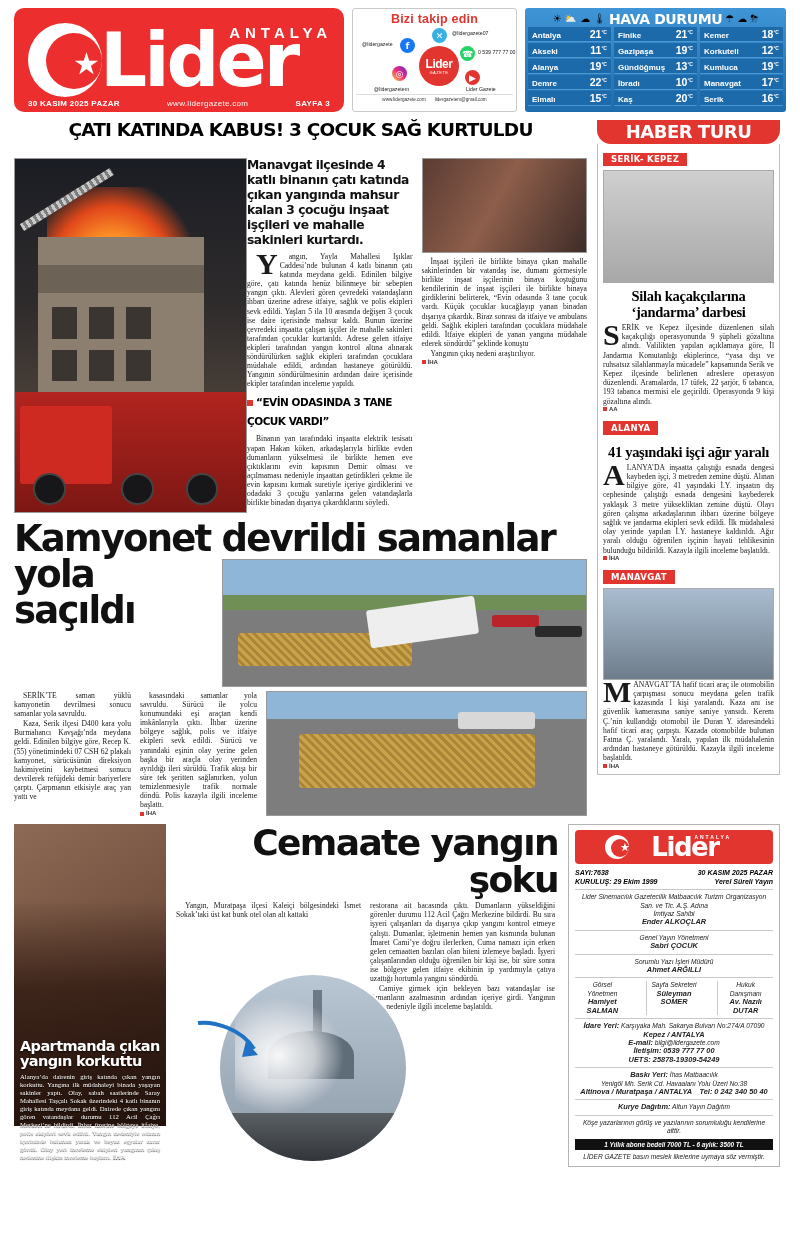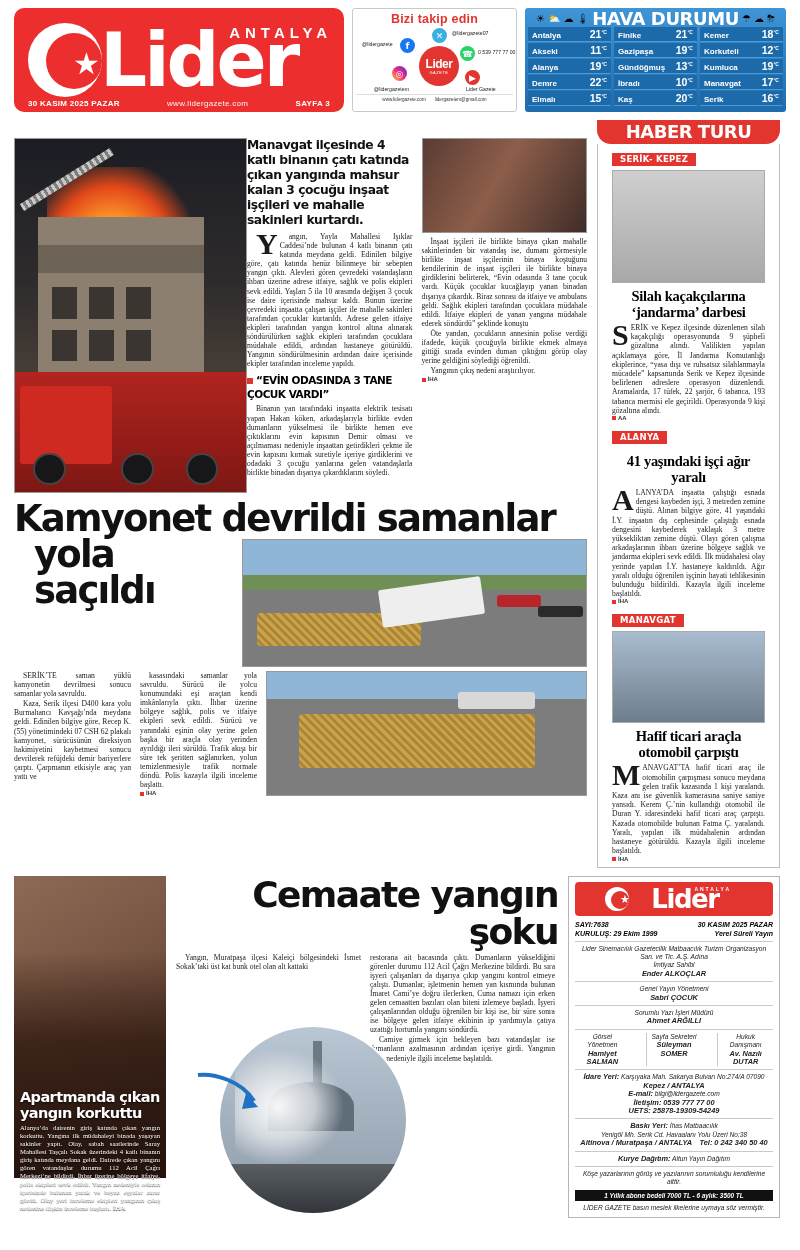--- a/index.html
+++ b/index.html
@@ -66,21 +66,21 @@
   .s-center b { font-size:12px; letter-spacing:-.5px; line-height:12px; }
   .s-center i { font-size:4px; font-style:normal; letter-spacing:.5px; }
   .social-foot { display:flex; justify-content:center; gap:9px; font-size:4.6px; color:#333; border-top:1px solid #ddd; padding-top:2px; }
 
   
   .weather {
     flex:1; background:#2b7fc4; border-radius:3px; padding:2px 3px 3px;
     background:linear-gradient(#3f95d6,#1f6cad);
   }
   .w-head { display:flex; align-items:center; justify-content:center; gap:3px; height:17px; }
-  .w-head .ttl { color:#fff; font-weight:bold; font-size:18px; letter-spacing:-.4px;
+  .w-head .ttl { color:#fff; font-weight:bold; font-size:14px; letter-spacing:-.4px;
                  font-family:"DejaVu Sans",sans-serif;}
   .w-ico { font-size:10px; line-height:10px; }
   .w-cols { display:flex; gap:3px; }
   .w-col { flex:1; }
   .w-row {
     display:flex; justify-content:space-between; align-items:baseline;
     background:#1d6aab; margin-bottom:1px; padding:1px 4px; border-radius:1px;
     border-bottom:1px solid #4a9ad4;
   }
   .w-city { color:#fff; font-size:8px; font-weight:bold; }
@@ -120,21 +120,21 @@
     font-family:"Liberation Serif", serif; font-size:7.6px; line-height:9.1px;
     text-align:justify; color:#1a1a1a; text-indent:9px; margin-bottom:1px;
   }
   p.body-t.noind { text-indent:0; }
   .dropcap::first-letter {
     float:left; font-size:30px; line-height:24px; font-weight:bold; padding-right:2px;
     font-family:"Liberation Serif", serif;
   }
   .subhead {
     font-family:"DejaVu Sans",sans-serif; font-weight:bold; font-size:10.5px;
-    line-height:14px; letter-spacing:-.5px; margin:5px 0 3px; color:#000;
+    line-height:19px; letter-spacing:-.5px; margin:5px 0 3px; color:#000;
   }
   .sq { display:inline-block; width:6px; height:6px; background:#e2352f; margin-right:3px; }
   .sq-s { display:inline-block; width:4px; height:4px; background:#e2352f; margin-right:2px; vertical-align:middle;}
   .src { font-family:"Liberation Sans",sans-serif; font-size:6px; font-weight:bold; color:#333; }
 
   
   .ph { position:absolute; inset:0; }
   .fire-sky { background:linear-gradient(#1b1d24 0%,#2e2b2c 40%,#4a4038 70%,#2a2522 100%); }
   .fire-glow { position:absolute; left:14%; top:8%; width:62%; height:42%;
     background:radial-gradient(ellipse at 45% 60%, #ffe07a 0%, #ff9c28 28%, #e2481a 55%, rgba(60,20,8,0) 78%); }
@@ -179,21 +179,21 @@
     font-family:"Liberation Serif",serif; font-size:6.7px; line-height:8px; color:#fff;
     text-align:justify; margin-top:3px; text-shadow:0 1px 1px rgba(0,0,0,.8);
   }
 
   
   .haber-turu {
     background:#e2352f; color:#fff; font-family:"DejaVu Sans",sans-serif; font-weight:bold;
     font-size:18px; letter-spacing:-.5px; text-align:center; padding:2px 0 3px;
     border-radius:0 0 14px 14px; line-height:19px;
   }
-  .rt-box { border:1px solid #bdbdbd; border-top:none; padding:4px 14px 5px; }
+  .rt-box { border:1px solid #bdbdbd; border-top:none; padding:4px 5px 5px; }
   .city-tag {
     display:inline-block; background:#e2352f; color:#fff; font-size:8.5px; font-weight:bold;
     padding:1.5px 8px 2px; letter-spacing:.3px; margin-bottom:4px;
     font-family:"DejaVu Sans",sans-serif;
   }
   .rt-photo { width:100%; height:113px; border:1px solid #aaa; position:relative; overflow:hidden; }
   .guns { background:linear-gradient(#cfcfcf,#a8a8a8); }
   .amb { background:linear-gradient(#a9bdd0,#6e7d8c); }
   .rt-head {
     font-family:"Liberation Serif",serif; font-weight:bold; font-size:14.5px; line-height:16px;
@@ -366,20 +366,21 @@
             </div>
         </div>
       </div>
     </div>
   </div>
 
   <div class="content">
 
     <div class="left-col">
 
+      <div class="kicker">ÇATI KATINDA KABUS! 3 ÇOCUK SAĞ KURTULDU</div>
       <div class="head-main">
       </div>
 
       <div class="art-row">
         <div class="photo-main">
           <div class="ph fire-sky"></div>
           <div class="fire-glow"></div>
           <div class="bldg"></div>
           <div class="bldg2"></div>
           <div class="win" style="left:16%;top:42%;width:11%;height:9%;"></div>
@@ -410,33 +411,32 @@
             <div class="photo-main" style="width:100%;height:95px;">
               <div class="ph rescue"></div>
               <div class="p1"></div>
                 <div class="p2"></div>
                 <div class="p3"></div>
               <div class="hd" style="left:14%;top:10%;"></div>
               <div class="hd" style="left:47%;top:3%;"></div>
               <div class="hd" style="left:78%;top:14%;"></div>
             </div>
             <p class="body-t" style="margin-top:4px;">İnşaat işçileri ile birlikte binaya çıkan mahalle sakinlerinden bir vatandaş ise, dumanı görmesiyle birlikte inşaat işçilerinin binaya koştuğunu kendilerinin de inşaat işçileri ile birlikte binaya girdiklerini belirterek, “Evin odasında 3 tane çocuk vardı. Küçük çocuklar kucağlayıp yanan binadan dışarıya çıkardık. Biraz sonrası da itfaiye ve ambulans geldi. Sağlık ekipleri tarafından çocuklara müdahale edildi. İtfaiye ekipleri de yanan yangına müdahale ederek söndürdü” şeklinde konuştu</p>
-            <p class="body-t">Öte yandan, çocukların annesinin polise verdiği ifadede, küçük çocuğuyla birlikte ekmek almaya gittiği sırada evinden duman çıktığını görüp olay yerine geldiğini söylediği öğrenildi.</p>
             <p class="body-t">Yangının çıkış nedeni araştırılıyor.</p>
             <div class="src">
               <span class="sq-s"></span><span>İHA</span>
             </div>
           </div>
         </div>
       </div>
 
       <div style="margin-top:8px;">
         <div class="head2">Kamyonet devrildi samanlar</div>
         <div style="display:flex; gap:8px; align-items:flex-start;">
-          <div class="head2" style="flex:none; width:200px;margin-left:20px;">yola saçıldı</div>
+          <div class="head2" style="flex:none; width:200px;">yola saçıldı</div>
           <div class="photo-main" style="flex:1; width:auto; height:128px; margin-top:2px;">
             <div class="ph road"></div>
             <div class="hay"></div>
             <div class="van"></div>
             <div class="car" style="left:74%;top:44%;"></div>
             <div class="car" style="left:86%;top:52%;background:#2a2a2a;"></div>
           </div>
         </div>
         <div style="display:flex; gap:9px; margin-top:4px;">
           <div style="width:117px;">
@@ -492,21 +492,20 @@
           <div class="city-tag">MANAVGAT</div>
           <div class="rt-photo" style="height:92px;">
             <div class="ph amb"></div>
             <div class="ambu"></div>
               <div class="amb-stripe"></div>
               <div class="car2"></div>
             <div class="p" style="left:42%;"></div>
             <div class="p" style="left:52%;"></div>
             <div class="p" style="left:62%;"></div>
           </div>
-          <div class="rt-head">Hafif ticari araçla otomobil çarpıştı</div>
           <p class="rt-t dropcap noind">MANAVGAT’TA hafif ticari araç ile otomobilin çarpışması sonucu meydana gelen trafik kazasında 1 kişi yaralandı. Kaza anı ise güvenlik kamerasına saniye saniye yansıdı. Kerem Ç.’nin kullandığı otomobil ile Duran Y. idaresindeki hafif ticari araç çarpıştı. Kazada otomobilde bulunan Fatma Ç. yaralandı. Yaralı, yapılan ilk müdahalenin ardından hastaneye götürüldü. Kazayla ilgili inceleme başlatıldı.</p>
           <div class="src">
             <span class="sq-s"></span><span>İHA</span>
           </div>
         </div>
 
       </div>
     </div>
   </div>
 

